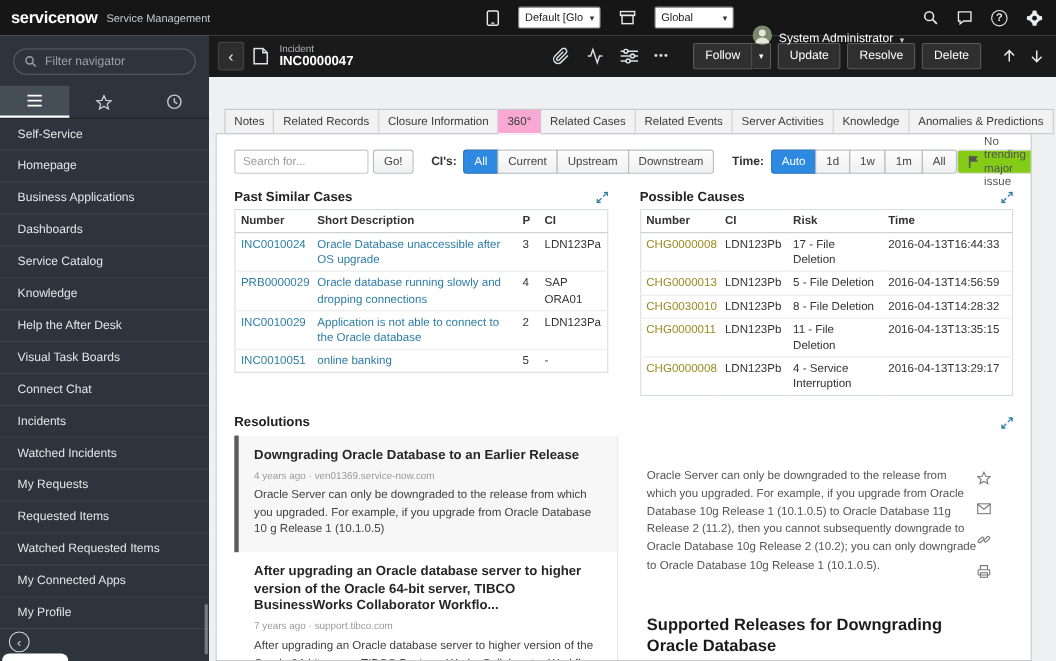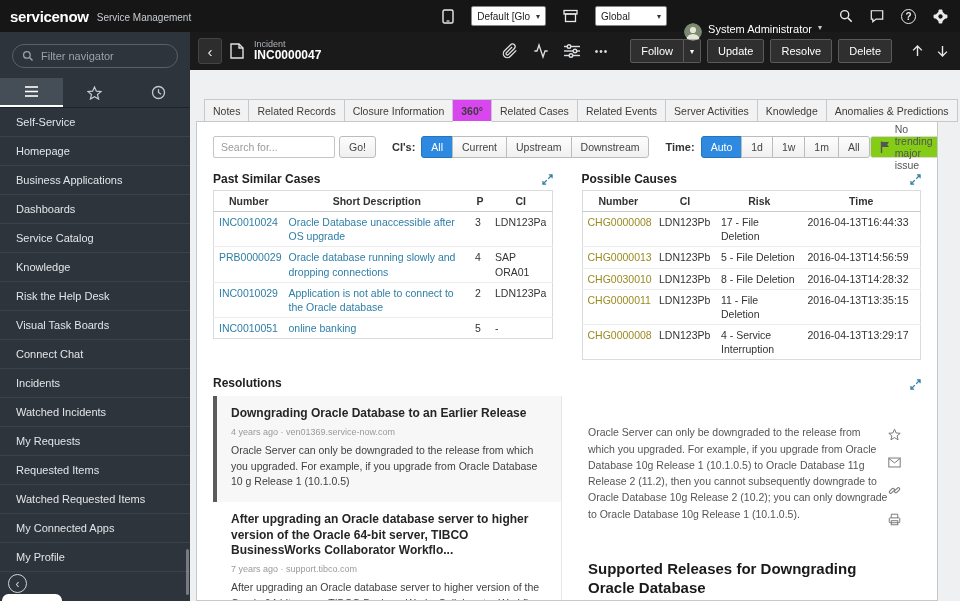--- a/index.html
+++ b/index.html
@@ -8,21 +8,21 @@
   svg { display:block; }
 
   
   .top-header { position:absolute; top:0; left:0; width:960px; height:32px; background:#161616; display:flex; align-items:center; z-index:20; padding:0 12px 0 10px; }
   .logo { color:#fff; font-size:15px; font-weight:bold; letter-spacing:-0.3px; }
   .logo-product { color:#c7ccd1; font-size:10px; margin-left:8px; margin-top:2px; }
   .th-right { margin-left:auto; display:flex; align-items:center; gap:17px; }
   .hdr-select { background:#fff; border:1px solid #888; border-radius:2px; height:20px; display:flex; align-items:center; font-size:10px; color:#222; padding:0 5px; gap:6px; min-width:72px; cursor:pointer; }
   .hdr-select .caret { font-size:8px; color:#333; margin-left:auto; }
   .th-icon { color:#e8eaec; display:flex; align-items:center; cursor:pointer; }
-  .user-chip { display:flex; align-items:flex-start; gap:6px; color:#fff; font-size:11px; cursor:pointer;margin-top:32px; }
+  .user-chip { display:flex; align-items:flex-end; gap:6px; color:#fff; font-size:11px; cursor:pointer;margin-top:32px; }
   .user-caret { color:#ccc; font-size:8px; }
   .help-circle { width:15px; height:15px; border:1.4px solid #e8eaec; border-radius:50%; color:#e8eaec; font-size:10px; font-weight:bold; display:flex; align-items:center; justify-content:center; }
 
   
   .sidebar { position:absolute; top:32px; left:0; width:190px; height:569px; background:#2e343c; z-index:10; }
   .filter-wrap { padding:12px 12px 10px 12px; position:relative; }
   .filter-input { width:100%; height:24px; border-radius:12px; border:1px solid #596069; background:transparent; color:#cfd4d8; font-size:11px; padding:0 8px 0 28px; outline:none; }
   .filter-input::placeholder { color:#9aa2aa; }
   .filter-mag { position:absolute; left:22px; top:18px; color:#9aa2aa; }
   .side-tabs { display:flex; height:30px; border-bottom:1px solid #20242a; }
@@ -48,21 +48,21 @@
   .split { display:flex; }
   .split .hdr-btn.main { border-radius:2px 0 0 2px; }
   .split .hdr-btn.caret { border-radius:0 2px 2px 0; border-left:none; padding:0 6px; font-size:8px; }
   .nav-arrows { display:flex; align-items:center; gap:10px; margin-left:10px; color:#e8e8e8; }
   .nav-arrows > * { cursor:pointer; }
 
   
   .tabs { position:absolute; top:99px; left:204px; display:flex; z-index:6; }
   .tab { height:23px; padding:0 8px; font-size:10.5px; background:#f2f2f2; border:1px solid #c6c9cb; border-left:none; color:#3c3c3c; display:flex; align-items:center; cursor:pointer; white-space:nowrap; }
   .tab:first-child { border-left:1px solid #c6c9cb; }
-  .tab.active { background:#d946ef; border-bottom:1px solid #fff; font-weight:bold; }
+  .tab.active { background:#f9a8d4; border-bottom:1px solid #fff; font-weight:normal; }
 
   
   .card { position:absolute; top:121px; left:196px; width:742px; height:480px; background:#fff; border:1px solid #c6c9cb; padding:14px 16px 0 16px; z-index:5; overflow:hidden; }
 
   
   .ci-toolbar { display:flex; align-items:center; margin-bottom:14px; }
   .search-input { width:122px; height:22px; border:1px solid #c3c6c9; border-radius:2px; font-size:10.5px; padding:0 7px; color:#444; outline:none; }
   .search-input::placeholder { color:#9b9b9b; }
   .btn-go { height:22px; margin-left:4px; padding:0 9px; font-size:10.5px; color:#444; background:linear-gradient(#fdfdfd,#efefef); border:1px solid #b9bdc0; border-radius:3px; cursor:pointer; }
   .tb-label { font-size:11px; font-weight:bold; color:#333; margin:0 6px 0 16px; }
@@ -73,21 +73,21 @@
   .seg-btn.active { background:#2e8ae0; border-color:#2574bd; color:#fff; }
   .trend-pill { margin-left:auto; margin-right:64px; height:22px; background:#84cc16; border:1px solid #d9d9d9; border-radius:3px; display:flex; align-items:center; gap:5px; padding:0 9px; font-size:10.5px; color:#555; }
 
   
   .panels { display:flex; gap:29px; margin-bottom:16px; }
   .panel { flex:1; min-width:0; }
   .panel-head { display:flex; align-items:center; justify-content:space-between; margin-bottom:4px; }
   .panel-title { font-size:12px; font-weight:bold; color:#222; }
   .expand-ico { cursor:pointer; }
   table.grid { width:100%; border-collapse:collapse; table-layout:fixed; border:1px solid #d9dcde; }
-  table.grid th { font-size:10.5px; text-align:center; color:#333; padding:4px 5px; border-bottom:1px solid #c9ccce; font-weight:bold; }
+  table.grid th { font-size:10.5px; text-align:left; color:#333; padding:4px 5px; border-bottom:1px solid #c9ccce; font-weight:bold; }
   table.grid td { font-size:10.5px; color:#333; padding:3px 5px; border-bottom:1px solid #ececec; vertical-align:top; line-height:1.35; }
   table.grid tr:last-child td { border-bottom:none; }
   a.lnk { color:#2e7ea6; text-decoration:none; cursor:pointer; }
   a.lnk-chg { color:#9a8a21; text-decoration:none; cursor:pointer; }
 
   
   .res-head { display:flex; align-items:flex-end; justify-content:space-between; margin-bottom:6px;gap:26px; }
   .res-body { display:flex; align-items:stretch; }
   .res-list { width:356px; border-right:1px solid #e4e6e8; }
   .res-item { padding:10px 14px 12px 14px; border-left:4px solid transparent; cursor:pointer; }
@@ -205,21 +205,21 @@
         </svg>
     </div>
   </div>
   <div class="nav-list">
     <div class="nav-item">Self-Service</div>
     <div class="nav-item">Homepage</div>
     <div class="nav-item">Business Applications</div>
     <div class="nav-item">Dashboards</div>
     <div class="nav-item">Service Catalog</div>
     <div class="nav-item">Knowledge</div>
-    <div class="nav-item">Risk the Help Desk</div>
+    <div class="nav-item">Help the After Desk</div>
     <div class="nav-item">Visual Task Boards</div>
     <div class="nav-item">Connect Chat</div>
     <div class="nav-item">Incidents</div>
     <div class="nav-item">Watched Incidents</div>
     <div class="nav-item">My Requests</div>
     <div class="nav-item">Requested Items</div>
     <div class="nav-item">Watched Requested Items</div>
     <div class="nav-item">My Connected Apps</div>
     <div class="nav-item">My Profile</div>
   </div>

